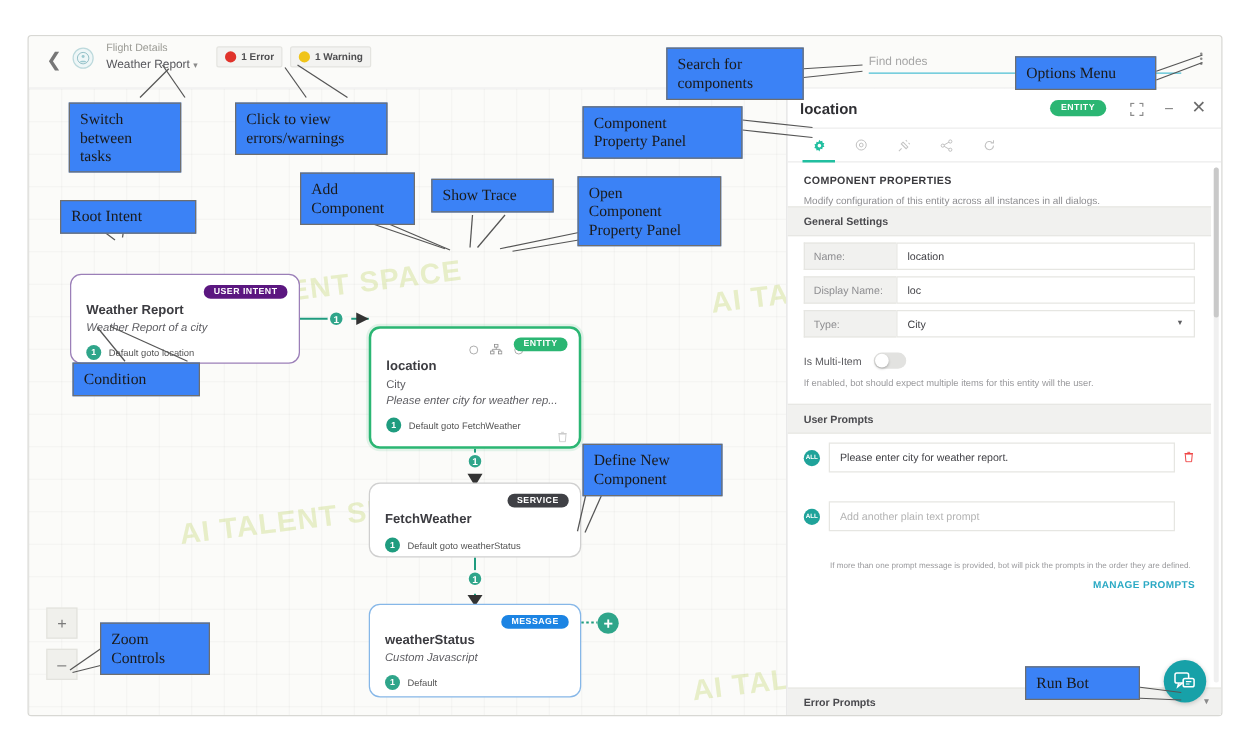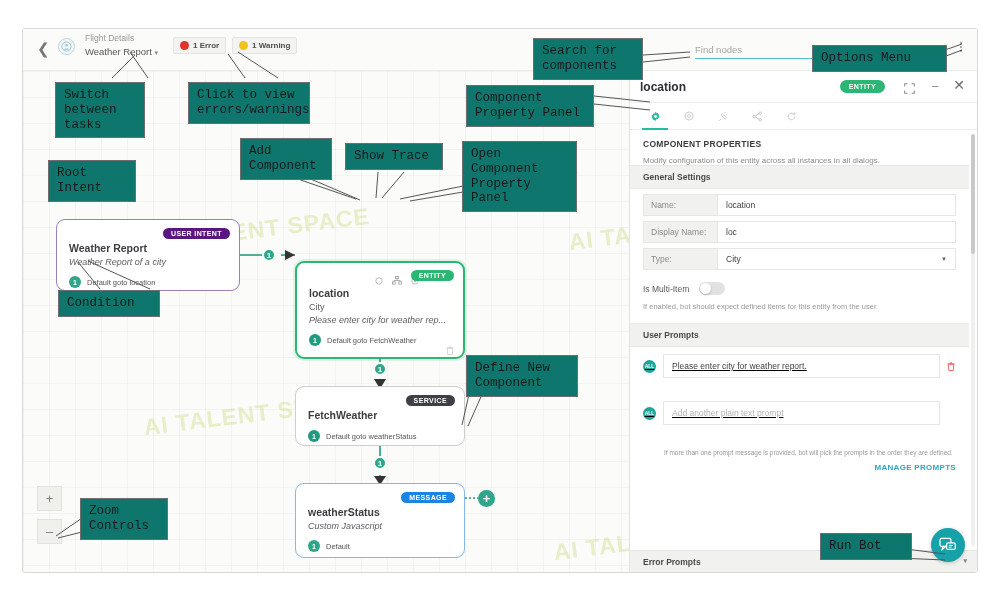--- a/index.html
+++ b/index.html
@@ -263,21 +263,21 @@
   #multi-toggle{
     width:26px;height:13px;border-radius:7px;background:#e2e2e0;
     position:relative; cursor:pointer;
   }
   #multi-toggle .knob{
     position:absolute; left:1px; top:1px; width:11px;height:11px;
     border-radius:50%; background:#fff; box-shadow:0 1px 2px rgba(0,0,0,.25);
   }
   #multi-help{ font-size:7.5px; color:#9a9a9d; padding:7px 13px 12px 13px; }
 
-  .prow{ display:flex; align-items:center; gap:7px; padding:7px 13px 16px 13px;text-decoration:underline; }
+  .prow{ display:flex; align-items:center; gap:7px; padding:7px 13px 16px 13px; }
   .pav{
     width:13px;height:13px;border-radius:50%;background:#1fa39a;
     color:#fff;font-size:5px;font-weight:bold;
     display:flex;align-items:center;justify-content:center; flex:0 0 auto;
   }
   .pinput{
     flex:1 1 auto; border:1px solid #e6e6e2; background:#fff;
     font-size:8.5px; color:#3f3f44; padding:6px 8px; outline:none;
     font-family:"Liberation Sans", sans-serif;
   }
@@ -299,24 +299,24 @@
   #run-bot-fab{
     position:absolute; right:12px; bottom:10px;
     width:34px;height:34px;border-radius:50%;
     background:#17a1a8; display:flex;align-items:center;justify-content:center;
     cursor:pointer; box-shadow:0 1px 4px rgba(0,0,0,.2);
   }
 
   
   #annot-layer{ position:absolute; inset:0; pointer-events:none; }
   .callout{
-    position:absolute; background:#0f766e; border:1px solid #6e6e6e;
+    position:absolute; background:#3b82f6; border:1px solid #6e6e6e;
     font-size:12.5px; color:#1a1a1a; line-height:1.18;
     padding:5px 8px; pointer-events:auto; white-space:pre-line;
-    font-family:Liberation Mono, monospace;
+    font-family:Liberation Serif, serif;
   }
   #ann-svg{ position:absolute; inset:0; width:1000px; height:600px; }
 </style>
 </head>
 <body>
 
 <div id="app-window">
 
   <div id="header">
     <div id="back-chevron">❮</div>
@@ -537,21 +537,21 @@
             <span class="cv">▼</span>
           </span>
         </div>
 
         <div id="multi-row">
           <span id="multi-label">Is Multi-Item</span>
           <span id="multi-toggle">
               <span class="knob"></span>
             </span>
         </div>
-        <div id="multi-help">If enabled, bot should expect defined items for this entity from the user.</div>
+        <div id="multi-help">If enabled, bot should expect multiple items for this entity will the user.</div>
 
         <div class="sec-head">User Prompts</div>
 
         <div class="prow">
           <span class="pav">ALL</span>
           <input class="pinput" value="Please enter city for weather report." style="">
           <span class="pdel">
             <svg width="8" height="9" viewBox="0 0 14 16">
                 <path d="M2 4h10l-1 11H3L2 4z" fill="none" stroke="#ef4444" stroke-width="1.4"></path>
                 <path d="M1 3.2h12M5 1.5h4" stroke="#ef4444" stroke-width="1.4"></path>
@@ -630,24 +630,24 @@
     <path d="M898 548 L945 554" stroke="#555" stroke-width="1" fill="none"></path>
     <path d="M898 558 L945 560" stroke="#555" stroke-width="1" fill="none"></path>
   </svg>
 
   <div class="callout" style="left:55px; top:82px; width:90px;">Switch between
 tasks</div>
   <div class="callout" style="left:188px; top:82px; width:122px;">Click to view
 errors/warnings</div>
   <div class="callout" style="left:533px; top:38px; width:110px;">Search for
 components</div>
-  <div class="callout" style="left:812px; top:45px; width:135px;">Options Menu</div>
+  <div class="callout" style="left:812px; top:45px; width:113px;">Options Menu</div>
   <div class="callout" style="left:466px; top:85px; width:128px;">Component
 Property Panel</div>
-  <div class="callout" style="left:48px; top:160px; width:88px;">Root Intent</div>
+  <div class="callout" style="left:48px; top:160px; width:109px;">Root Intent</div>
   <div class="callout" style="left:240px; top:138px; width:92px;">Add
 Component</div>
   <div class="callout" style="left:345px; top:143px; width:98px;">Show Trace</div>
   <div class="callout" style="left:462px; top:141px; width:115px;">Open
 Component
 Property Panel</div>
   <div class="callout" style="left:58px; top:290px; width:102px;">Condition</div>
   <div class="callout" style="left:466px; top:355px; width:112px;">Define New
 Component</div>
   <div class="callout" style="left:80px; top:498px; width:88px;">Zoom

